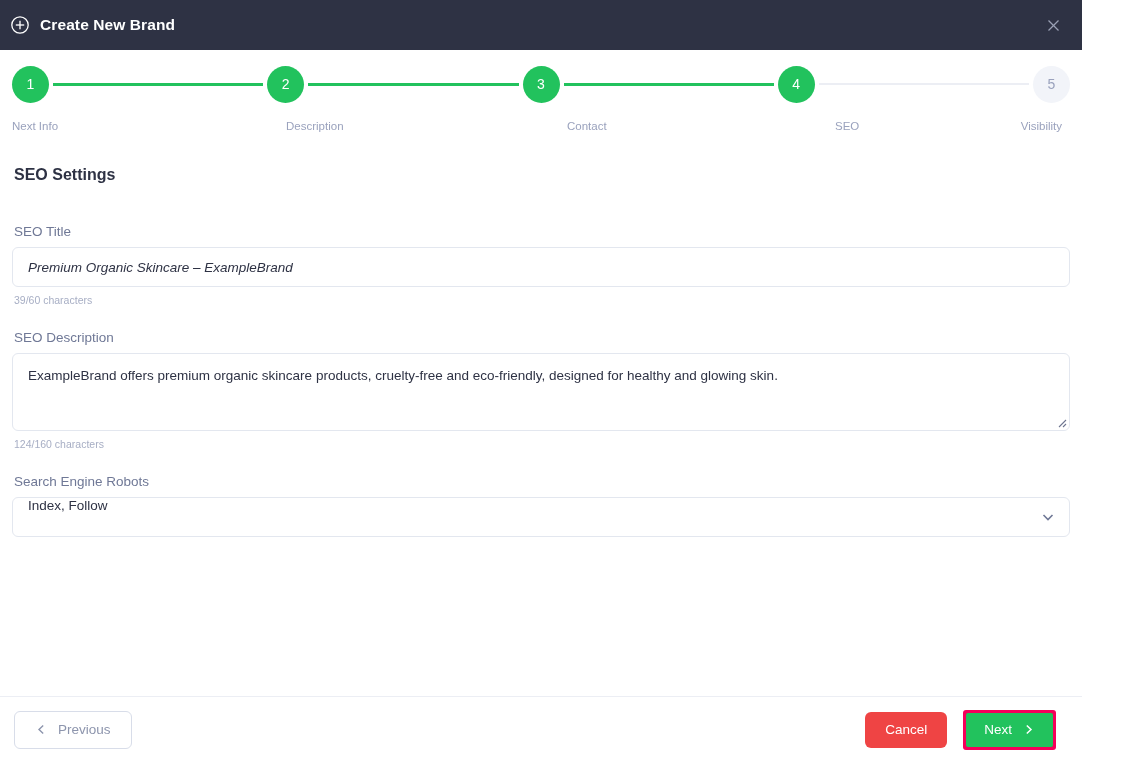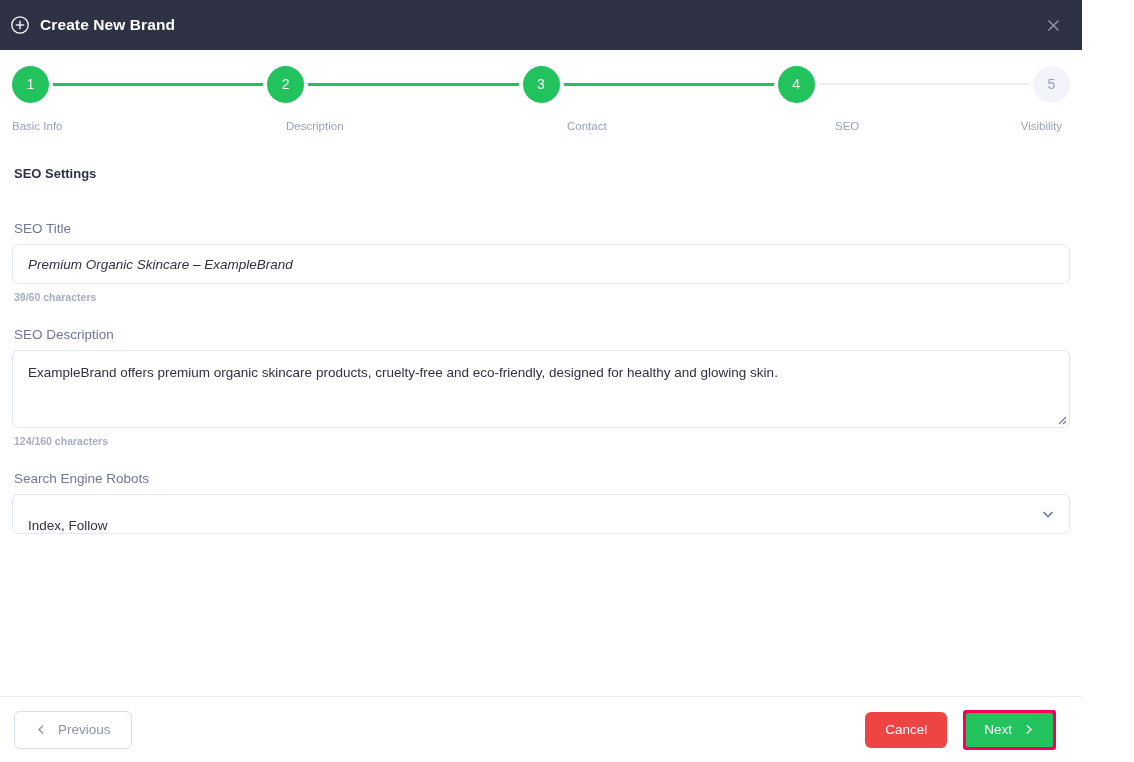--- a/index.html
+++ b/index.html
@@ -103,21 +103,21 @@
     top: 0;
   }
 
   
   .modal-body {
     flex: 1 1 auto;
     padding: 0 12px;
     overflow: hidden;
   }
   .section-title {
-    font-size: 13px;
+    font-size: 16px;
     font-weight: bold;
     color: #2e3244;
     margin: 26px 0 0 2px;
   }
   .field { margin-top: 0; }
   .field-label {
     font-size: 13.5px;
     color: #6f7896;
     margin: 0 0 8px 2px;
   }
@@ -160,35 +160,35 @@
     right: 3px; bottom: 3px;
     width: 12px; height: 12px;
     color: #6e7590;
     pointer-events: none;
   }
   .resize-grip svg { display: block; }
 
   .helper {
     font-size: 10.5px;
     color: #a7aec4;
-    font-weight: bold;
+    font-weight: normal;
     margin: 7px 0 0 2px;
   }
 
   .select-wrap { position: relative; }
   .select-box {
     width: 100%;
     height: 40px;
     border: 1px solid #e3e7ef;
     border-radius: 6px;
     background: #ffffff;
     font-size: 13.5px;
     color: #2e3244;
     padding: 0 38px 0 15px;
-    display: flex; align-items: flex-end;
+    display: flex; align-items: flex-start;
     cursor: pointer;
   }
   .chevron {
     position: absolute;
     right: 14px; top: 50%;
     transform: translateY(-50%);
     width: 16px; height: 16px;
     color: #6f7896;
     pointer-events: none;
   }
@@ -282,21 +282,21 @@
       <div class="connector"></div>
       <div class="step">
         <div class="step-circle">4</div>
       </div>
       <div class="connector inactive"></div>
       <div class="step">
         <div class="step-circle inactive">5</div>
       </div>
     </div>
     <div class="labels-row">
-      <span class="step-label" style="left:0px;">Basic Info</span>
+      <span class="step-label" style="left:0px;">Next Info</span>
       <span class="step-label" style="left:274px;">Description</span>
       <span class="step-label" style="left:555px;">Contact</span>
       <span class="step-label" style="left:823px;">SEO</span>
       <span class="step-label" style="right:8px;">Visibility</span>
     </div>
   </div>
 
   <div class="modal-body">
 
     <div class="section-title">SEO Settings</div>

